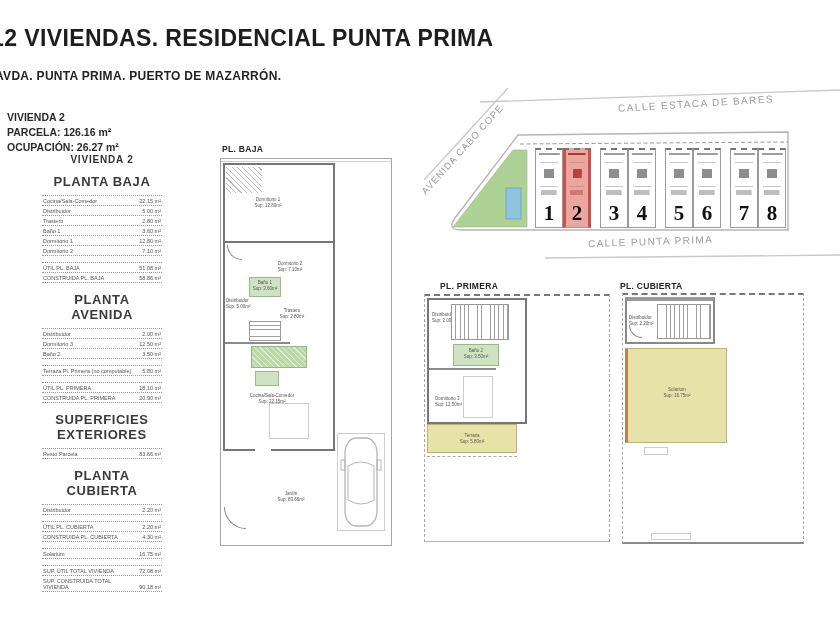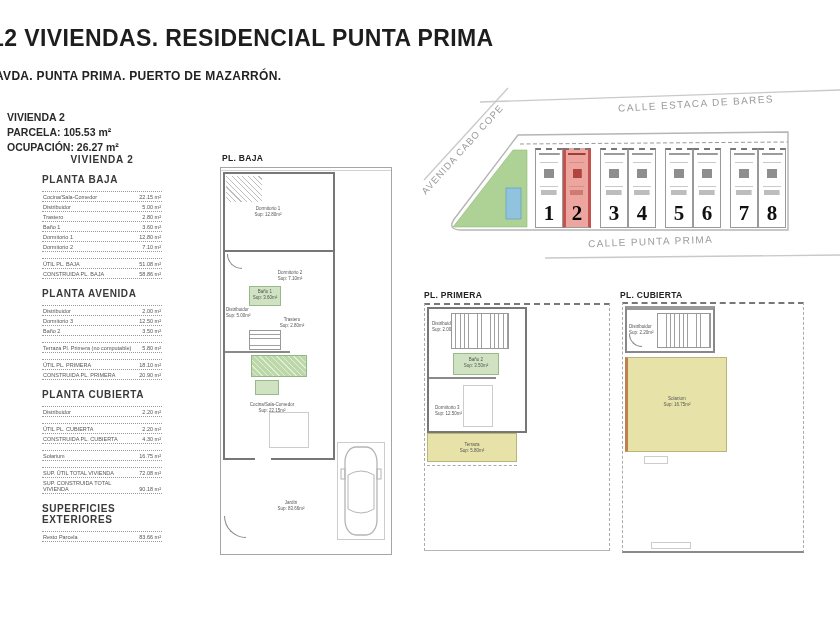--- a/index.html
+++ b/index.html
@@ -14,29 +14,29 @@
               color: #222; letter-spacing: .3px; white-space: nowrap; }
 
   
   .summary { position: absolute; left: 7px; top: 110px; font-size: 10.5px; font-weight: 700;
              color: #2a2a2a; line-height: 15px; }
 
   
   .surface-table { position: absolute; left: 42px; top: 154px; width: 120px; }
   .ttable-title { text-align: center; font-weight: 700; font-size: 10px; color: #333;
                   letter-spacing: .8px; margin-bottom: 2px; }
-  .ttitle { margin: 9px 0 3px; font-weight: 700; font-size: 10px;
+  .ttitle { margin: 9px 0 3px; text-align: center; font-weight: 700; font-size: 13px;
             color: #3a3a3a; letter-spacing: .6px; }
   .tgroup { margin-top: 6px; border-top: 1px dotted #999; }
   .trow { display: flex; justify-content: space-between; align-items: flex-end;
           border-bottom: 1px dotted #999; padding: 1.5px 1px; font-size: 5.5px; color: #555; }
   .trow .val { white-space: nowrap; margin-left: 4px; }
 
   
-  .plan { position: absolute; margin-top: 9px; }
+  .plan { position: absolute; }
   .plan-label { position: absolute; font-size: 8.5px; font-weight: 700; color: #222;
                 letter-spacing: .3px; }
   .rlabel { position: absolute; font-size: 4.5px; line-height: 1.25; color: #555;
             text-align: center; }
   .rlabel span { display: block; white-space: nowrap; }
   .rl-left { text-align: left; }
   .stairs-h { background: repeating-linear-gradient(to bottom,#fff 0 3px,#a0a0a0 3px 3.8px);
               border: 1px solid #999; }
   .stairs-v { background: repeating-linear-gradient(to right,#fff 0 3.5px,#a0a0a0 3.5px 4.3px);
               border: 1px solid #999; }
@@ -113,21 +113,21 @@
 </head>
 <body>
 
 <div class="page">
 
   <div class="title">12 VIVIENDAS. RESIDENCIAL PUNTA PRIMA</div>
   <div class="subtitle">AVDA. PUNTA PRIMA. PUERTO DE MAZARRÓN.</div>
 
   <div class="summary">
     <div>VIVIENDA 2</div>
-    <div>PARCELA: 105.53 m²</div>
+    <div>PARCELA: 126.16 m²</div>
     <div>OCUPACIÓN: 26.27 m²</div>
   </div>
 
   <div class="surface-table">
     <div class="ttable-title">VIVIENDA 2</div>
     <div id="table-sections">
         <div class="tsection">
           <div class="ttitle">PLANTA BAJA</div>
           <div class="tgroup">
             <div class="trow">
@@ -193,20 +193,29 @@
               <span class="lbl">ÚTIL PL. PRIMERA</span>
               <span class="val">18.10 m²</span>
             </div>
             <div class="trow">
               <span class="lbl">CONSTRUIDA PL. PRIMERA</span>
               <span class="val">20.90 m²</span>
             </div>
           </div>
         </div>
         <div class="tsection">
+          <div class="ttitle">SUPERFICIES EXTERIORES</div>
+          <div class="tgroup">
+            <div class="trow">
+              <span class="lbl">Resto Parcela</span>
+              <span class="val">83.66 m²</span>
+            </div>
+          </div>
+        </div>
+        <div class="tsection">
           <div class="ttitle">PLANTA CUBIERTA</div>
           <div class="tgroup">
             <div class="trow">
               <span class="lbl">Distribuidor</span>
               <span class="val">2.20 m²</span>
             </div>
           </div>
           <div class="tgroup">
             <div class="trow">
               <span class="lbl">ÚTIL PL. CUBIERTA</span>
@@ -224,29 +233,20 @@
             </div>
           </div>
           <div class="tgroup">
             <div class="trow">
               <span class="lbl">SUP. ÚTIL TOTAL VIVIENDA</span>
               <span class="val">72.08 m²</span>
             </div>
             <div class="trow">
               <span class="lbl">SUP. CONSTRUIDA TOTAL VIVIENDA</span>
               <span class="val">90.18 m²</span>
-            </div>
-          </div>
-        </div>
-        <div class="tsection">
-          <div class="ttitle">SUPERFICIES EXTERIORES</div>
-          <div class="tgroup">
-            <div class="trow">
-              <span class="lbl">Resto Parcela</span>
-              <span class="val">83.66 m²</span>
             </div>
           </div>
         </div>
       </div>
   </div>
 
   <div class="plan plan-baja">
     <div class="plan-label" style="left:4px;top:1px">PL. BAJA</div>
     <div class="pb-parcel">
       <div class="pb-building">
@@ -350,21 +350,21 @@
           <div class="unit-num">7</div>
         </div>
         <div class="unit">
           <div class="unit-plan"></div>
           <div class="unit-num">8</div>
         </div>
       </div>
   </div>
 
   <div class="plan plan-primera">
-    <div class="plan-label" style="left:2px;top:3px">PL. PRIMERA</div>
+    <div class="plan-label" style="left:18px;top:3px">PL. PRIMERA</div>
     <div class="pp-parcel">
       <div class="pp-building">
         <div class="rlabel rl-left" style="left:3px;top:12px;width:30px">
           <span>Distribuidor</span>
             <span>Sup: 2.00m²</span>
         </div>
         <div class="stairs-v" style="position:absolute;left:22px;top:4px;width:58px;height:36px"></div>
         <div class="greenfill" style="position:absolute;left:24px;top:44px;width:46px;height:22px"></div>
         <div class="rlabel" style="left:24px;top:48px;width:46px">
           <span>Baño 2</span>

